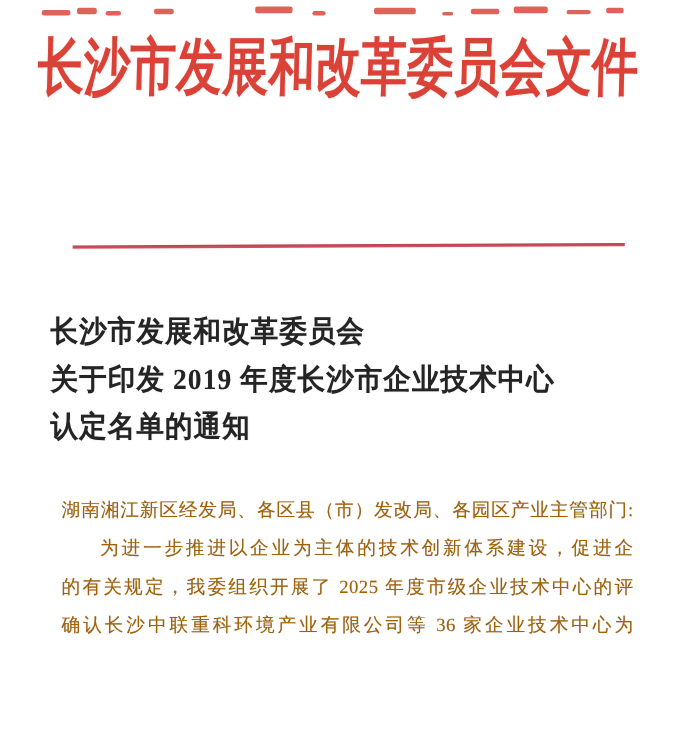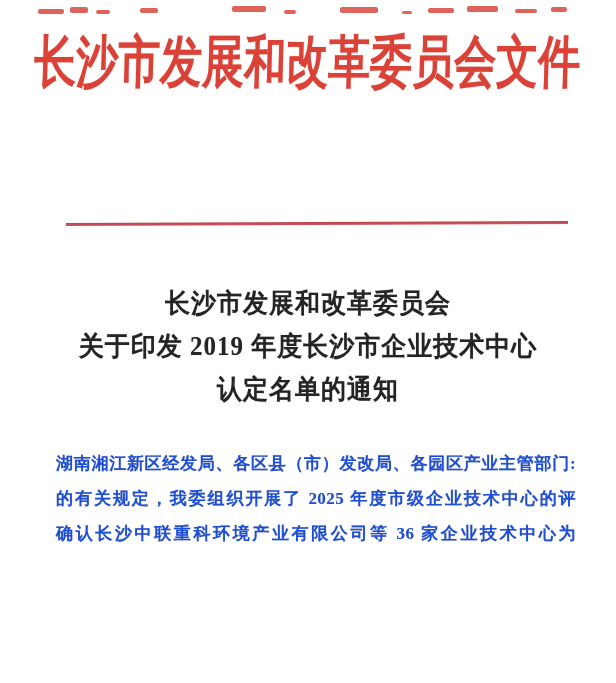--- a/index.html
+++ b/index.html
@@ -69,41 +69,39 @@
     background: linear-gradient(#b8404e, #d25662);
     transform: rotate(-0.25deg);
   }
 
   
   .title-block {
     position: absolute;
     top: 281px;
     left: 46px;
     width: 524px;
-    text-align: center;
     color: #242424;
     font-weight: 700;
   }
   .title-line {
     font-size: 25px;
     line-height: 43px;
     letter-spacing: 1px;
     transform: scaleY(1.06);
     text-shadow: 0 0 1px rgba(40, 40, 40, 0.35);
     white-space: nowrap;
   }
 
   
   .body-block {
     position: absolute;
     top: 446px;
     left: 56px;
     width: 520px;
-    color: #1d4ed8;
-    font-weight: bold;
+    color: #a16207;
   }
   .body-line {
     font-size: 17px;
     line-height: 35px;
     text-align: justify;
     text-align-last: justify;
     text-justify: inter-character;
     letter-spacing: 0.4px;
     text-shadow: 0 0 1px rgba(70, 70, 70, 0.35);
   }
@@ -139,17 +137,18 @@
   <div class="red-rule"></div>
 
   <div class="title-block">
     <div class="title-line">长沙市发展和改革委员会</div>
     <div class="title-line">关于印发 2019 年度长沙市企业技术中心</div>
     <div class="title-line">认定名单的通知</div>
   </div>
 
   <div class="body-block">
     <div class="body-line">湖南湘江新区经发局、各区县（市）发改局、各园区产业主管部门:</div>
+    <div class="body-line indent">为进一步推进以企业为主体的技术创新体系建设，促进企</div>
     <div class="body-line">的有关规定，我委组织开展了 2025 年度市级企业技术中心的评</div>
     <div class="body-line">确认长沙中联重科环境产业有限公司等 36 家企业技术中心为</div>
   </div>
 
 </div>
 
 </body></html>

